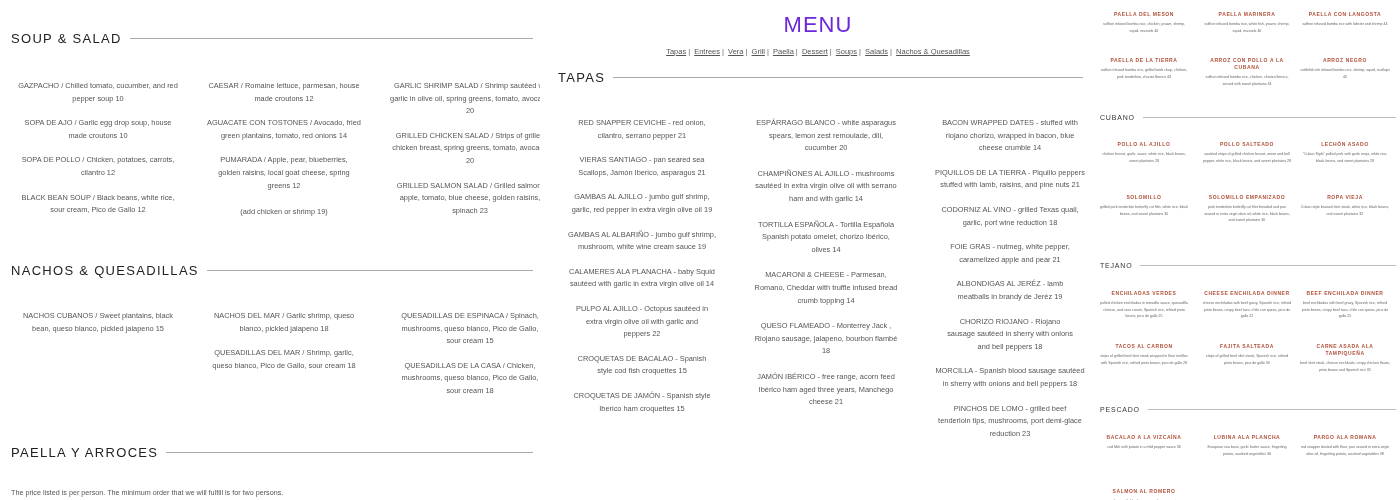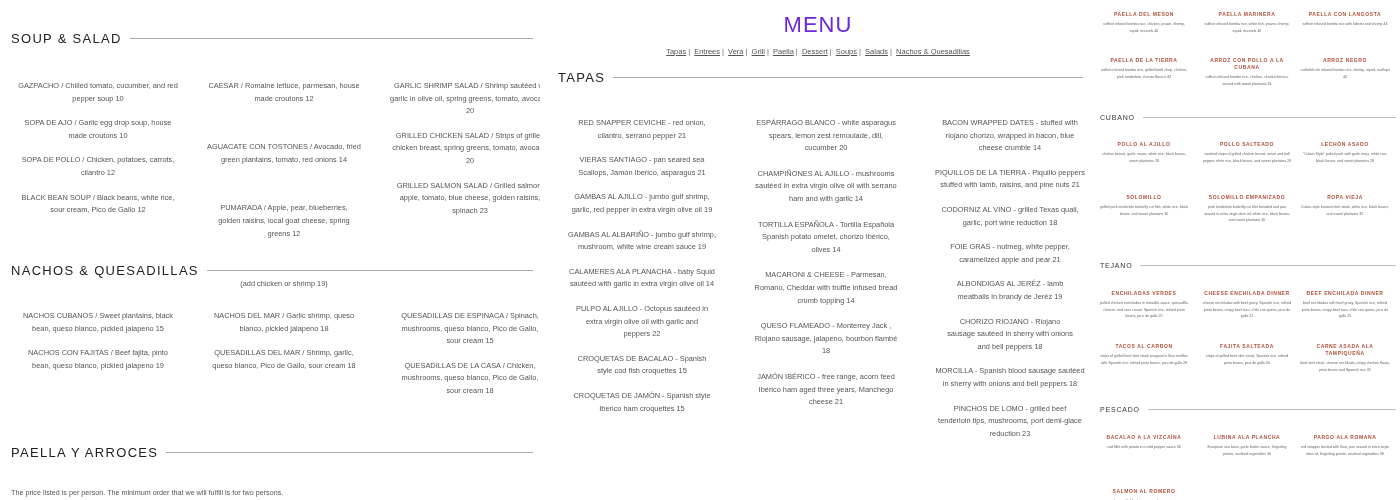--- a/index.html
+++ b/index.html
@@ -43,41 +43,40 @@
     <span class="title">SOUP &amp; SALAD</span>
     <span class="rule"></span>
   </div>
   <div class="cols" style="top:80px;left:12px;">
     <div class="col" style="width:172px;margin-right:14px;">
       <div class="item" style="width:160px;">GAZPACHO / Chilled tomato, cucumber, and red pepper soup 10</div>
       <div class="item" style="width:160px;">SOPA DE AJO / Garlic egg drop soup, house made croutons 10</div>
       <div class="item" style="width:160px;">SOPA DE POLLO / Chicken, potatoes, carrots, cilantro 12</div>
       <div class="item" style="width:160px;">BLACK BEAN SOUP / Black beans, white rice, sour cream, Pico de Gallo 12</div>
     </div>
-    <div class="col" style="width:172px;margin-right:14px;gap:24px;">
+    <div class="col" style="width:172px;margin-right:14px;">
       <div class="item" style="width:160px;">CAESAR / Romaine lettuce, parmesan, house made croutons 12</div>
       <div class="item" style="width:160px;">AGUACATE CON TOSTONES / Avocado, fried green plantains, tomato, red onions 14</div>
       <div class="item" style="width:150px;">PUMARADA / Apple, pear, blueberries, golden raisins, local goat cheese, spring greens 12</div>
       <div class="item" style="width:160px;margin-top:2px;">(add chicken or shrimp 19)</div>
     </div>
     <div class="col" style="width:172px;">
       <div class="item" style="width:160px;">GARLIC SHRIMP SALAD / Shrimp sautéed w/ garlic in olive oil, spring greens, tomato, avocado 20</div>
       <div class="item" style="width:156px;">GRILLED CHICKEN SALAD / Strips of grilled chicken breast, spring greens, tomato, avocado 20</div>
       <div class="item" style="width:156px;">GRILLED SALMON SALAD / Grilled salmon, apple, tomato, blue cheese, golden raisins, spinach 23</div>
     </div>
   </div>
 
   <div class="section-head" style="top:263px;left:11px;width:522px;">
     <span class="title">NACHOS &amp; QUESADILLAS</span>
     <span class="rule"></span>
   </div>
   <div class="cols" style="top:310px;left:12px;">
     <div class="col" style="width:172px;margin-right:14px;">
       <div class="item" style="width:160px;">NACHOS CUBANOS / Sweet plantains, black bean, queso blanco, pickled jalapeno 15</div>
-      <div class="item" style="width:160px;">NACHOS CON FAJITAS / Beef fajita, pinto bean, queso blanco, pickled jalapeno 19</div>
     </div>
     <div class="col" style="width:172px;margin-right:14px;">
       <div class="item" style="width:150px;">NACHOS DEL MAR / Garlic shrimp, queso blanco, pickled jalapeno 18</div>
       <div class="item" style="width:160px;">QUESADILLAS DEL MAR / Shrimp, garlic, queso blanco, Pico de Gallo, sour cream 18</div>
     </div>
     <div class="col" style="width:172px;">
       <div class="item" style="width:150px;">QUESADILLAS DE ESPINACA / Spinach, mushrooms, queso blanco, Pico de Gallo, sour cream 15</div>
       <div class="item" style="width:150px;">QUESADILLAS DE LA CASA / Chicken, mushrooms, queso blanco, Pico de Gallo, sour cream 18</div>
     </div>
   </div>

